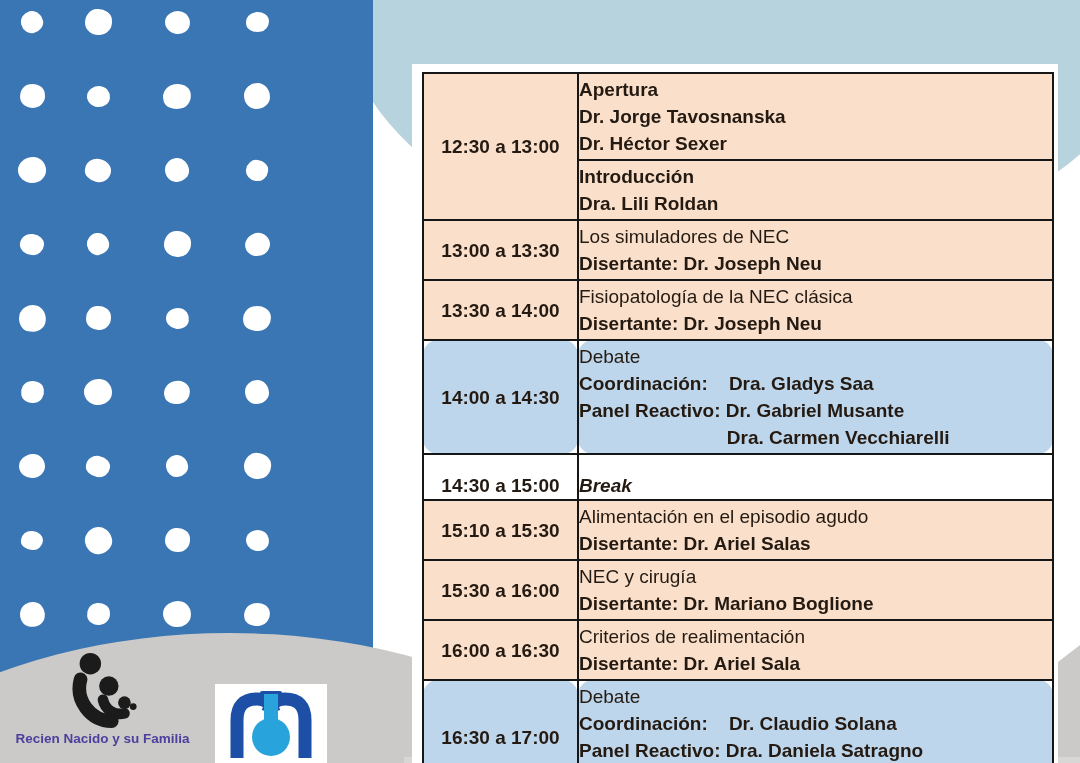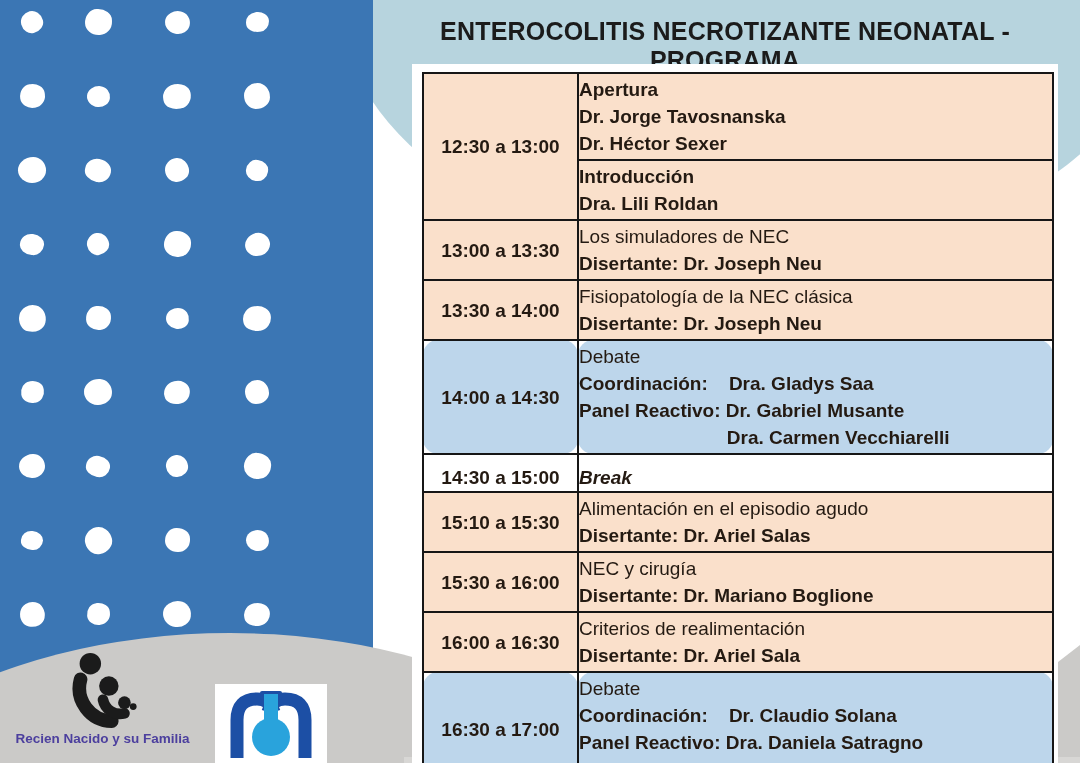--- a/index.html
+++ b/index.html
@@ -56,21 +56,21 @@
     padding:2px 0;
   }
   td.time{ width:153px; text-align:center; font-weight:bold; }
   td.session{ width:473px; padding-left:8px; padding-right:4px; }
   .line{ white-space:pre; }
   .line.b{ font-weight:bold; }
   .line.i{ font-style:italic; }
   tr.bg-peach td{ background:var(--c-peach,#FAE0CB); }
   tr.bg-blue  td{ background:var(--c-rowblue,#BDD6EB);border-radius:15px; }
   tr.bg-white td{ background:#ffffff; }
-  tr.row-break td{ line-height:25px; padding-top:10px; padding-bottom:1px; }
+  tr.row-break td{ line-height:25px; padding-top:18px; padding-bottom:1px; }
   
   .fundacion{
     position:absolute; left:5px; top:652px; width:195px; z-index:4;
     text-align:center;
   }
   .fundacion svg{ display:block; margin:0 auto 2px auto; }
   .fundacion-text{
     font-size:13.5px; font-weight:bold; line-height:18px;
     color:var(--c-purple,#4C3F9E);
   }
@@ -131,21 +131,20 @@
       <div class="dot" style="width: 28px; height: 27px; left: 18px; top: 674.5px; border-radius: 46% 54% 48% 52% / 55% 45% 52% 48%; transform: rotate(-12deg);"></div>
       <div class="dot" style="width: 26px; height: 24px; left: 85px; top: 676px; border-radius: 55% 45% 50% 50% / 50% 52% 48% 50%; transform: rotate(1deg);"></div>
       <div class="dot" style="width: 24px; height: 21px; left: 165px; top: 677.5px; border-radius: 48% 52% 45% 55% / 52% 48% 55% 45%; transform: rotate(14deg);"></div>
       <div class="dot" style="width: 22px; height: 22px; left: 246px; top: 677px; border-radius: 52% 48% 55% 45% / 48% 55% 45% 52%; transform: rotate(-3deg);"></div>
     </div>
 
   <div class="gray-hill"></div>
   <div class="gray-wedge"></div>
   <div class="bottom-strip"></div>
 
-  <div class="page-title">ENTEROCOLITIS NECROTIZANTE NEONATAL - PROGRAMA</div>
 
   <div class="white-card">
     <table class="schedule">
       <tbody>
           <tr class="bg-peach">
             <td class="time" rowspan="2">12:30 a 13:00</td>
             <td class="session">
               <div class="line b">Apertura</div>
               <div class="line b">Dr. Jorge Tavosnanska</div>
               <div class="line b">Dr. Héctor Sexer</div>

